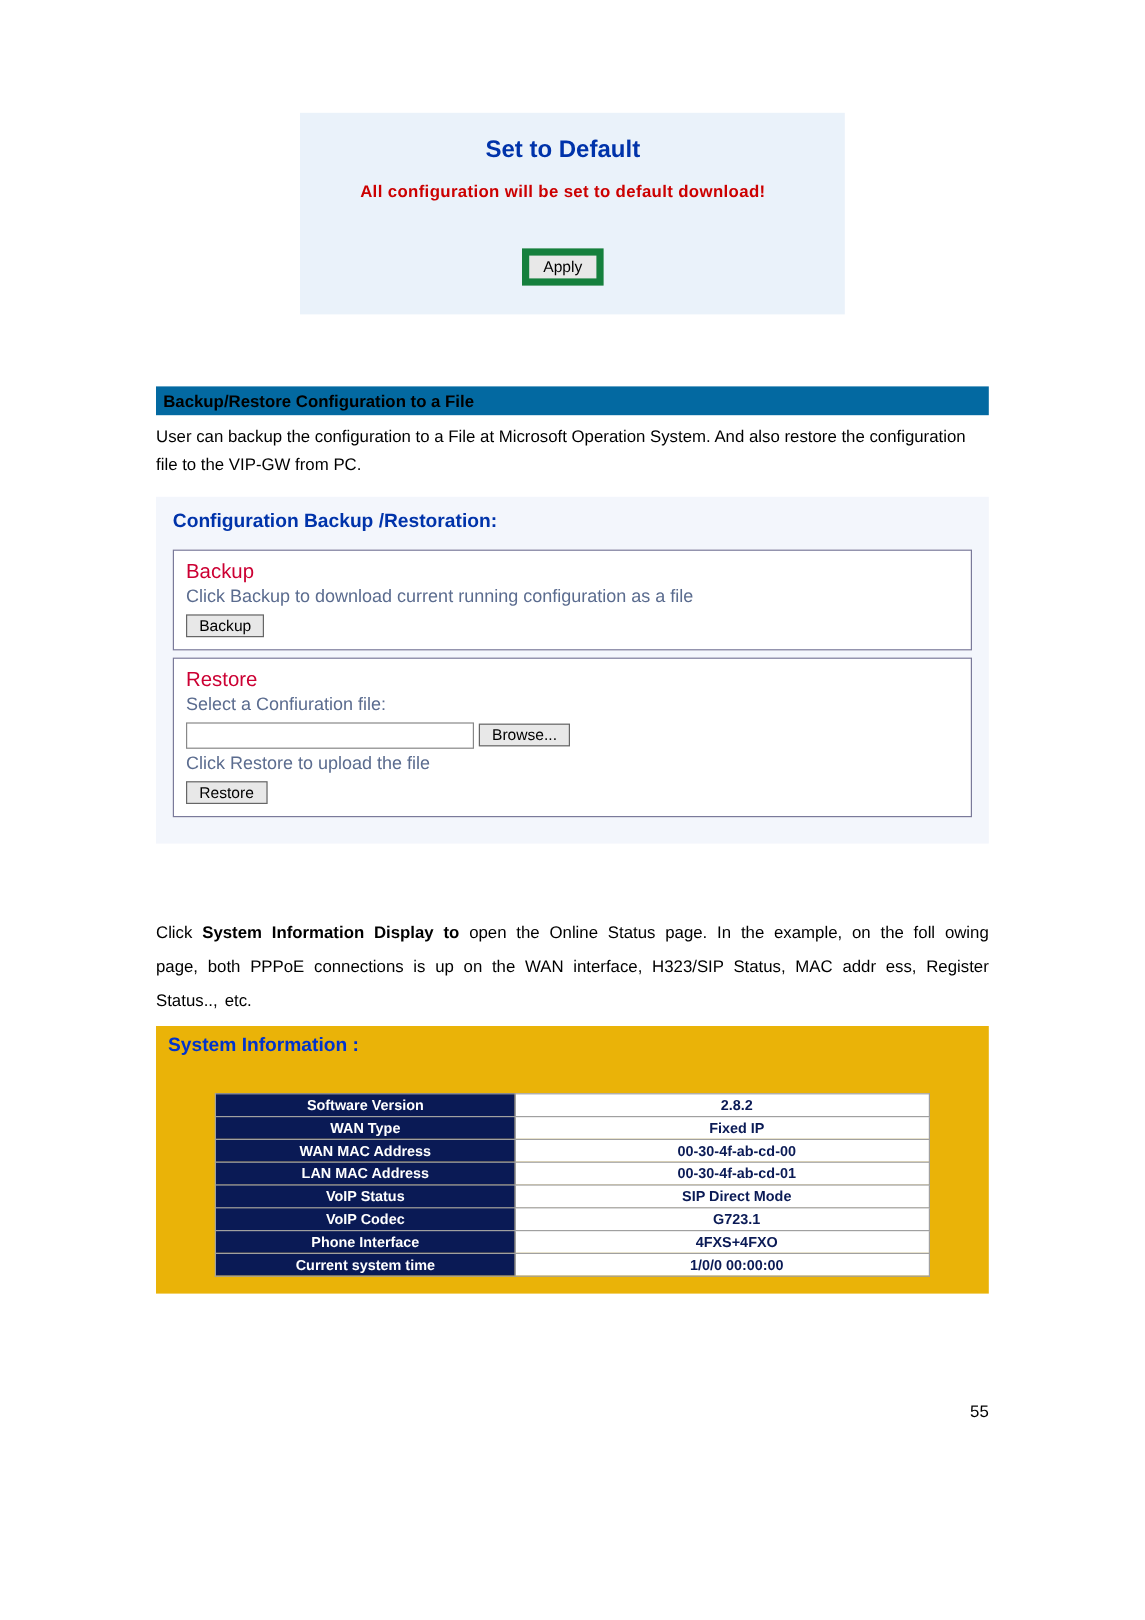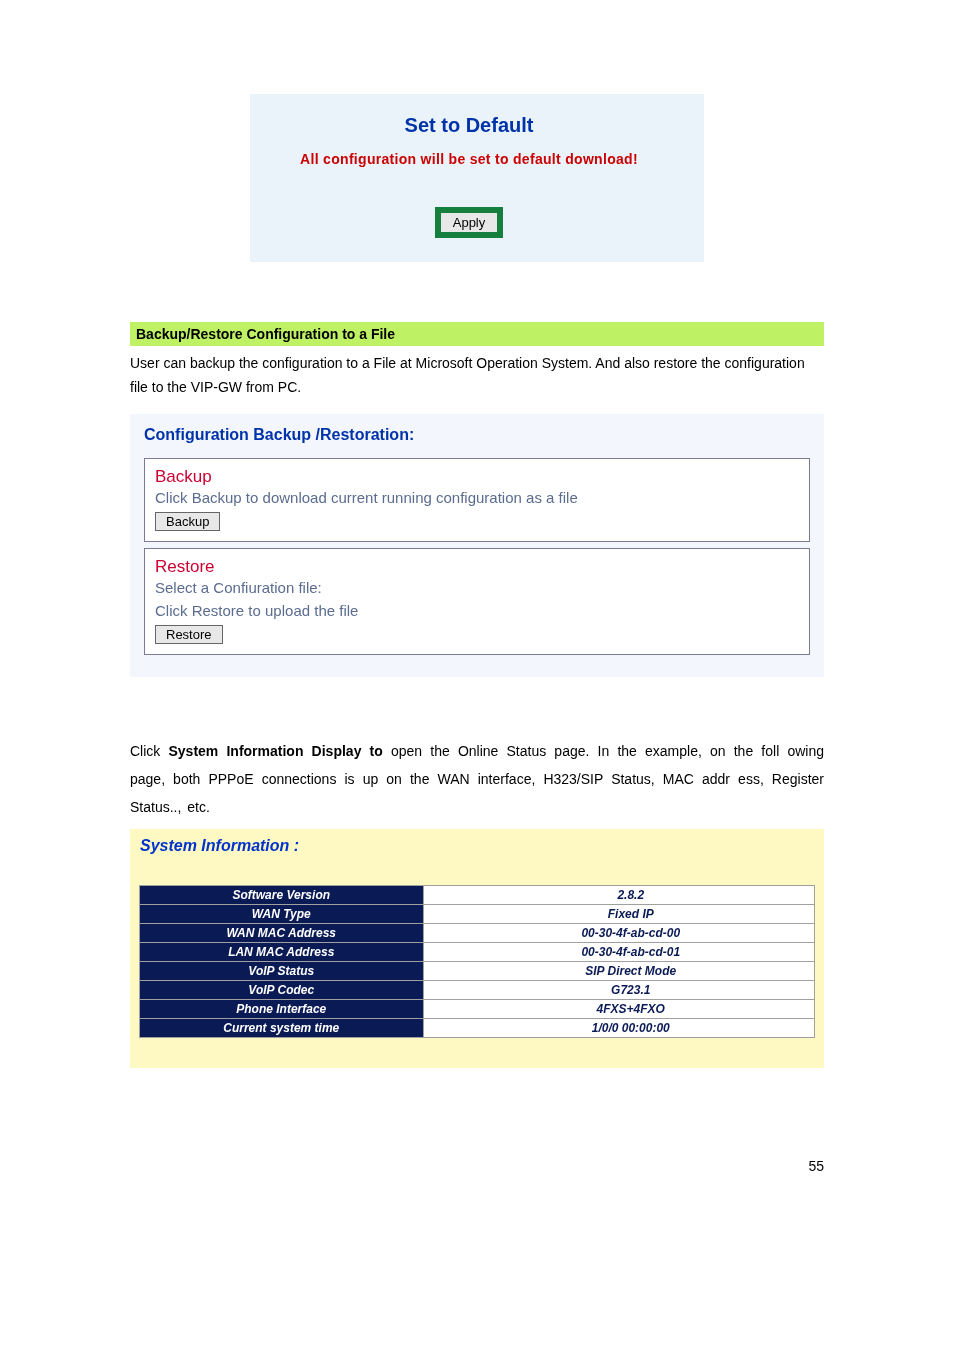--- a/index.html
+++ b/index.html
@@ -34,21 +34,21 @@
     margin-bottom: 40px;
     letter-spacing: 0.3px;
   }
   .apply-btn {
     border: 6px solid #15803d;
     background: #e8e8e8;
     padding: 2px 12px;
     font-size: 13px;
   }
   .section-heading {
-    background: #bef264;
+    background: #0369a1;
     font-weight: bold;
     padding: 4px 6px;
     margin: 0 0 6px 0;
   }
   .section-para {
     line-height: 1.7;
     margin: 4px 0 14px 0;
   }
   
   .backup-panel {
@@ -99,34 +99,33 @@
   }
   
   .sysinfo-para {
     line-height: 2.0;
     text-align: justify;
     margin: 4px 0 8px 0;
     word-spacing: 2px;
   }
   .sysinfo-para b { font-weight: bold; }
   .sysinfo-panel {
-    background: #fef9c3;
+    background: #eab308;
     padding: 6px 6px 14px 6px;
-    font-style: italic;
   }
   .sysinfo-heading {
     color: #0033cc;
     font-weight: bold;
     font-size: 16px;
     margin: 2px 0 30px 4px;
   }
   .sysinfo-table {
     border-collapse: collapse;
-    margin: 16px auto;
-    width: 676px;
+    margin: 0 auto;
+    width: 596px;
   }
   .sysinfo-table td {
     border: 1px solid #a0a0a0;
     font-size: 12px;
     font-weight: bold;
     text-align: center;
     padding: 2px 8px;
   }
   .sysinfo-table td.k {
     background: #0a1a55;
@@ -163,20 +162,24 @@
 
     <div class="cfg-box">
       <div class="cfg-title">Backup</div>
       <div class="cfg-text">Click Backup to download current running configuration as a file</div>
       <button class="cfg-btn">Backup</button>
     </div>
 
     <div class="cfg-box">
       <div class="cfg-title">Restore</div>
       <div class="cfg-text">Select a Confiuration file:</div>
+      <div class="file-input-row">
+        <input class="file-text" type="text" style="">
+        <button class="cfg-btn">Browse...</button>
+      </div>
       <div class="cfg-text">Click Restore to upload the file</div>
       <button class="cfg-btn">Restore</button>
     </div>
   </div>
 
   <p class="sysinfo-para">
     <span>Click </span><b>System Information Display to</b><span> open the Online Status page. In the example, on the foll owing page, both PPPoE connections is up on the WAN interface, H323/SIP Status, MAC addr ess, Register Status.., etc.</span>
   </p>
 
   <div class="sysinfo-panel">

